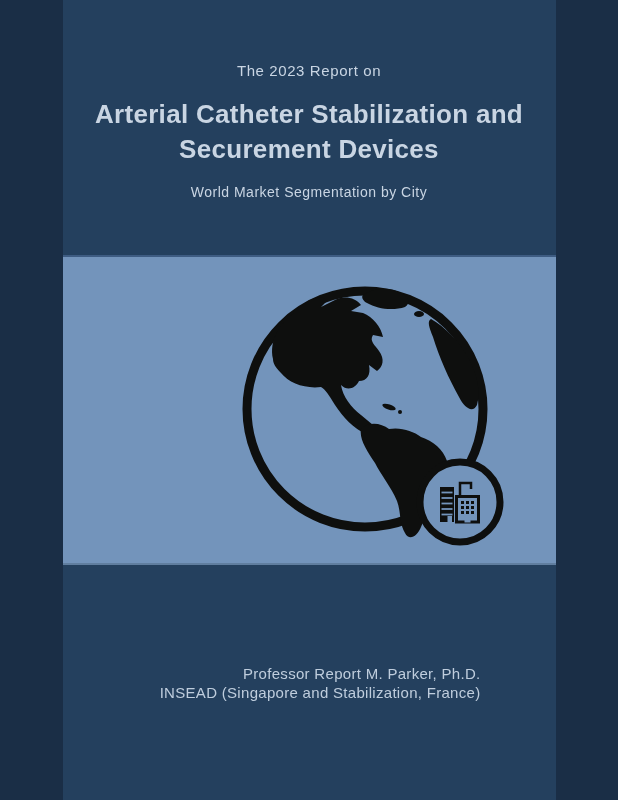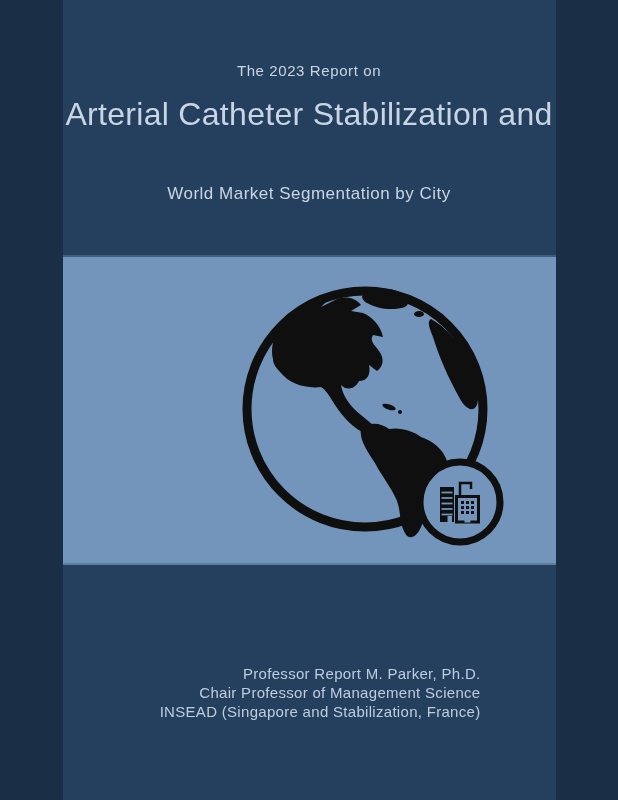--- a/index.html
+++ b/index.html
@@ -23,27 +23,27 @@
   }
   .report-line{
     position:absolute;top:62px;left:0;right:0;
     text-align:center;
     font-size:15px;letter-spacing:.6px;
     color:var(--heading-text);
   }
   .title{
     position:absolute;top:97px;left:0;right:0;
     text-align:center;
-    font-size:32px;font-weight:400;line-height:35px;letter-spacing:.3px;
+    font-size:26px;font-weight:700;line-height:35px;letter-spacing:.3px;
     color:var(--heading-text);
   }
   .subtitle{
     position:absolute;top:184px;left:0;right:0;
     text-align:center;
-    font-size:17px;letter-spacing:.5px;
+    font-size:14px;letter-spacing:.5px;
     color:var(--heading-text);
   }
   .band{
     position:absolute;top:255px;left:0;
     width:618px;height:310px;
     background:var(--band);
     border-top:2px solid var(--edge-top);
     border-bottom:2px solid var(--edge-bottom);
   }
   .globe-wrap{
@@ -59,20 +59,21 @@
 </style>
 </head>
 <body>
 
 <div class="page">
 
   <div class="report-line">The 2023 Report on</div>
 
   <h1 class="title">
     <div>Arterial Catheter Stabilization and</div>
+    <div>Securement Devices</div>
   </h1>
 
   <div class="subtitle">World Market Segmentation by City</div>
 
   <div class="band"></div>
 
   <div class="globe-wrap">
     <svg width="280" height="280" viewBox="0 0 280 280">
 
       <circle cx="130" cy="130" r="118" fill="none" stroke="var(--ink)" stroke-width="9"></circle>
@@ -156,17 +157,16 @@
             <rect x="231" y="232" width="3" height="3"></rect>
             <rect x="236" y="232" width="3" height="3"></rect>
         </g>
         <rect x="229.5" y="237" width="6" height="6.5" fill="var(--band)"></rect>
       </g>
     </svg>
   </div>
 
   <div class="author">
     <div>Professor Report M. Parker, Ph.D.</div>
-    <div>Chair Professor of Management Science</div>
     <div>INSEAD (Singapore and Stabilization, France)</div>
   </div>
 
 </div>
 
 </body></html>

